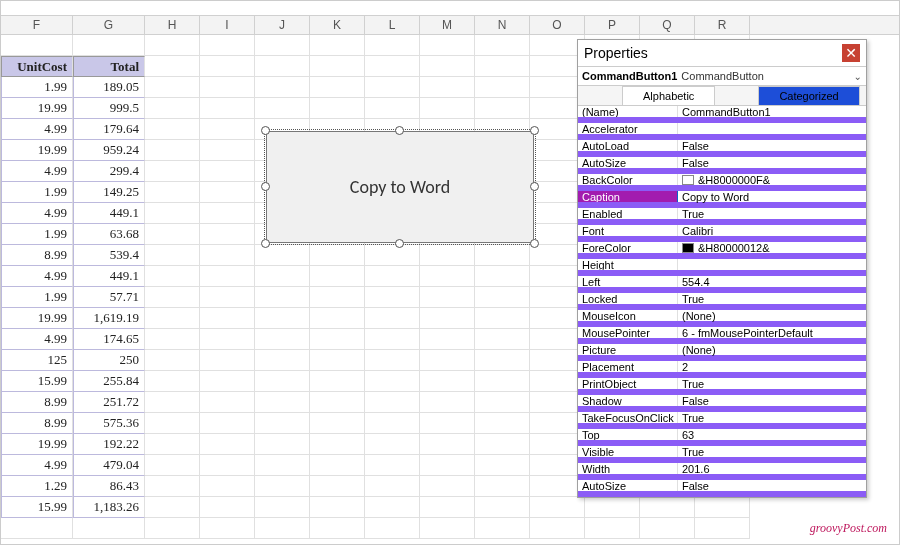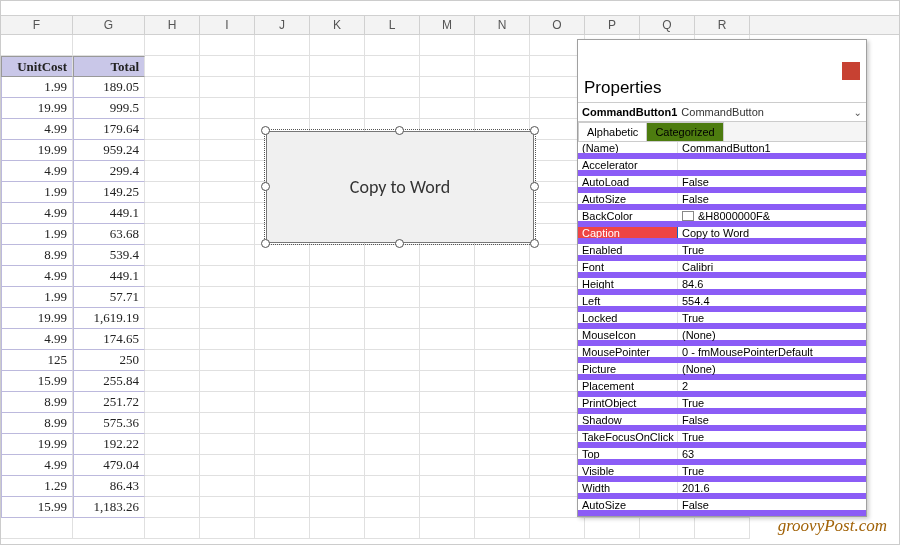--- a/index.html
+++ b/index.html
@@ -118,21 +118,21 @@
     font-size: 11px;
   }
   .props-title {
     background: #fff;
     border-bottom: 1px solid #ccc;
     padding: 4px 6px;
     display: flex;
     align-items: center;
     justify-content: space-between;
   }
-  .props-title span { font-size: 17px; margin-top: 34px; }
+  .props-title span { font-size: 14px; }
   .closebtn {
     width: 18px; height: 18px;
     background: #c74132;
     color: #fff;
     display: flex;
     align-items: center;
     justify-content: center;
     font-size: 11px;
     cursor: pointer;
   }
@@ -145,28 +145,29 @@
   }
   .obj-select .name { font-weight: bold; margin-right: 4px; }
   .obj-select .type { color: #333; flex: 1; }
   .obj-select .chev { color: #555; font-size: 10px; }
   .tabs {
     display: flex;
     background: #f5f5f5;
     border-bottom: 1px solid #ccc;
   }
   .tab {
-    padding: 3px 8px;
+    padding: 3px 20px;
     border: 1px solid #ccc;
     border-bottom: none;
     background: #fff;
     margin-right: -1px;
     font-size: 11px;
-  }
-  .tab.inactive { background: #4d7c0f; }
+    margin-left: 44px;
+  }
+  .tab.inactive { background: #1d4ed8; }
   .prop-table { background: #fff; }
   .prop-row {
     display: flex;
     border-bottom: 6px solid #8b5cf6;
     height: 17px;
   }
   .prop-name {
     width: 100px;
     padding: 0 4px;
     border-right: 1px solid #e0e0e0;
@@ -174,40 +175,40 @@
     overflow: hidden;
   }
   .prop-val {
     flex: 1;
     padding: 0 4px;
     display: flex;
     align-items: center;
     gap: 4px;
   }
   .prop-row.sel {
-    background: #ef4444;
+    background: #a21caf;
     color: #fff;
   }
   .prop-row.sel .prop-name { border-right-color: #0a64c8; }
   .prop-row.sel .prop-val { background: #fff; color: #000; }
   .swatch {
     width: 12px; height: 10px;
     border: 1px solid #888;
     display: inline-block;
   }
   .sw-white { background: #fff; }
   .sw-black { background: #000; }
 
   .watermark {
     position: absolute;
     right: 12px; bottom: 8px;
     font-family: Georgia, serif;
     font-style: italic;
-    font-size: 17px;
-    color: #a16207;
+    font-size: 12px;
+    color: #be185d;
     pointer-events: none;
   }
 </style>
 </head>
 <body>
 
 <div class="sheet">
   <div class="colheads" id="colheads">
       <div style="width: 72px;">F</div>
       <div style="width: 72px;">G</div>
@@ -662,24 +663,28 @@
           <span>True</span>
         </div>
       </div>
       <div class="prop-row">
         <div class="prop-name">Font</div>
         <div class="prop-val">
           <span>Calibri</span>
         </div>
       </div>
       <div class="prop-row">
+        <div class="prop-name">ForeColor</div>
+        <div class="prop-val">
+          <span class="swatch sw-black"></span>
+          <span>&amp;H80000012&amp;</span>
+        </div>
+      </div>
+      <div class="prop-row">
         <div class="prop-name">Height</div>
-        <div class="prop-val">
-          <span>84.6</span>
-        </div>
       </div>
       <div class="prop-row">
         <div class="prop-name">Left</div>
         <div class="prop-val">
           <span>554.4</span>
         </div>
       </div>
       <div class="prop-row">
         <div class="prop-name">Locked</div>
         <div class="prop-val">
@@ -688,21 +693,21 @@
       </div>
       <div class="prop-row">
         <div class="prop-name">MouseIcon</div>
         <div class="prop-val">
           <span>(None)</span>
         </div>
       </div>
       <div class="prop-row">
         <div class="prop-name">MousePointer</div>
         <div class="prop-val">
-          <span>0 - fmMousePointerDefault</span>
+          <span>6 - fmMousePointerDefault</span>
         </div>
       </div>
       <div class="prop-row">
         <div class="prop-name">Picture</div>
         <div class="prop-val">
           <span>(None)</span>
         </div>
       </div>
       <div class="prop-row">
         <div class="prop-name">Placement</div>

